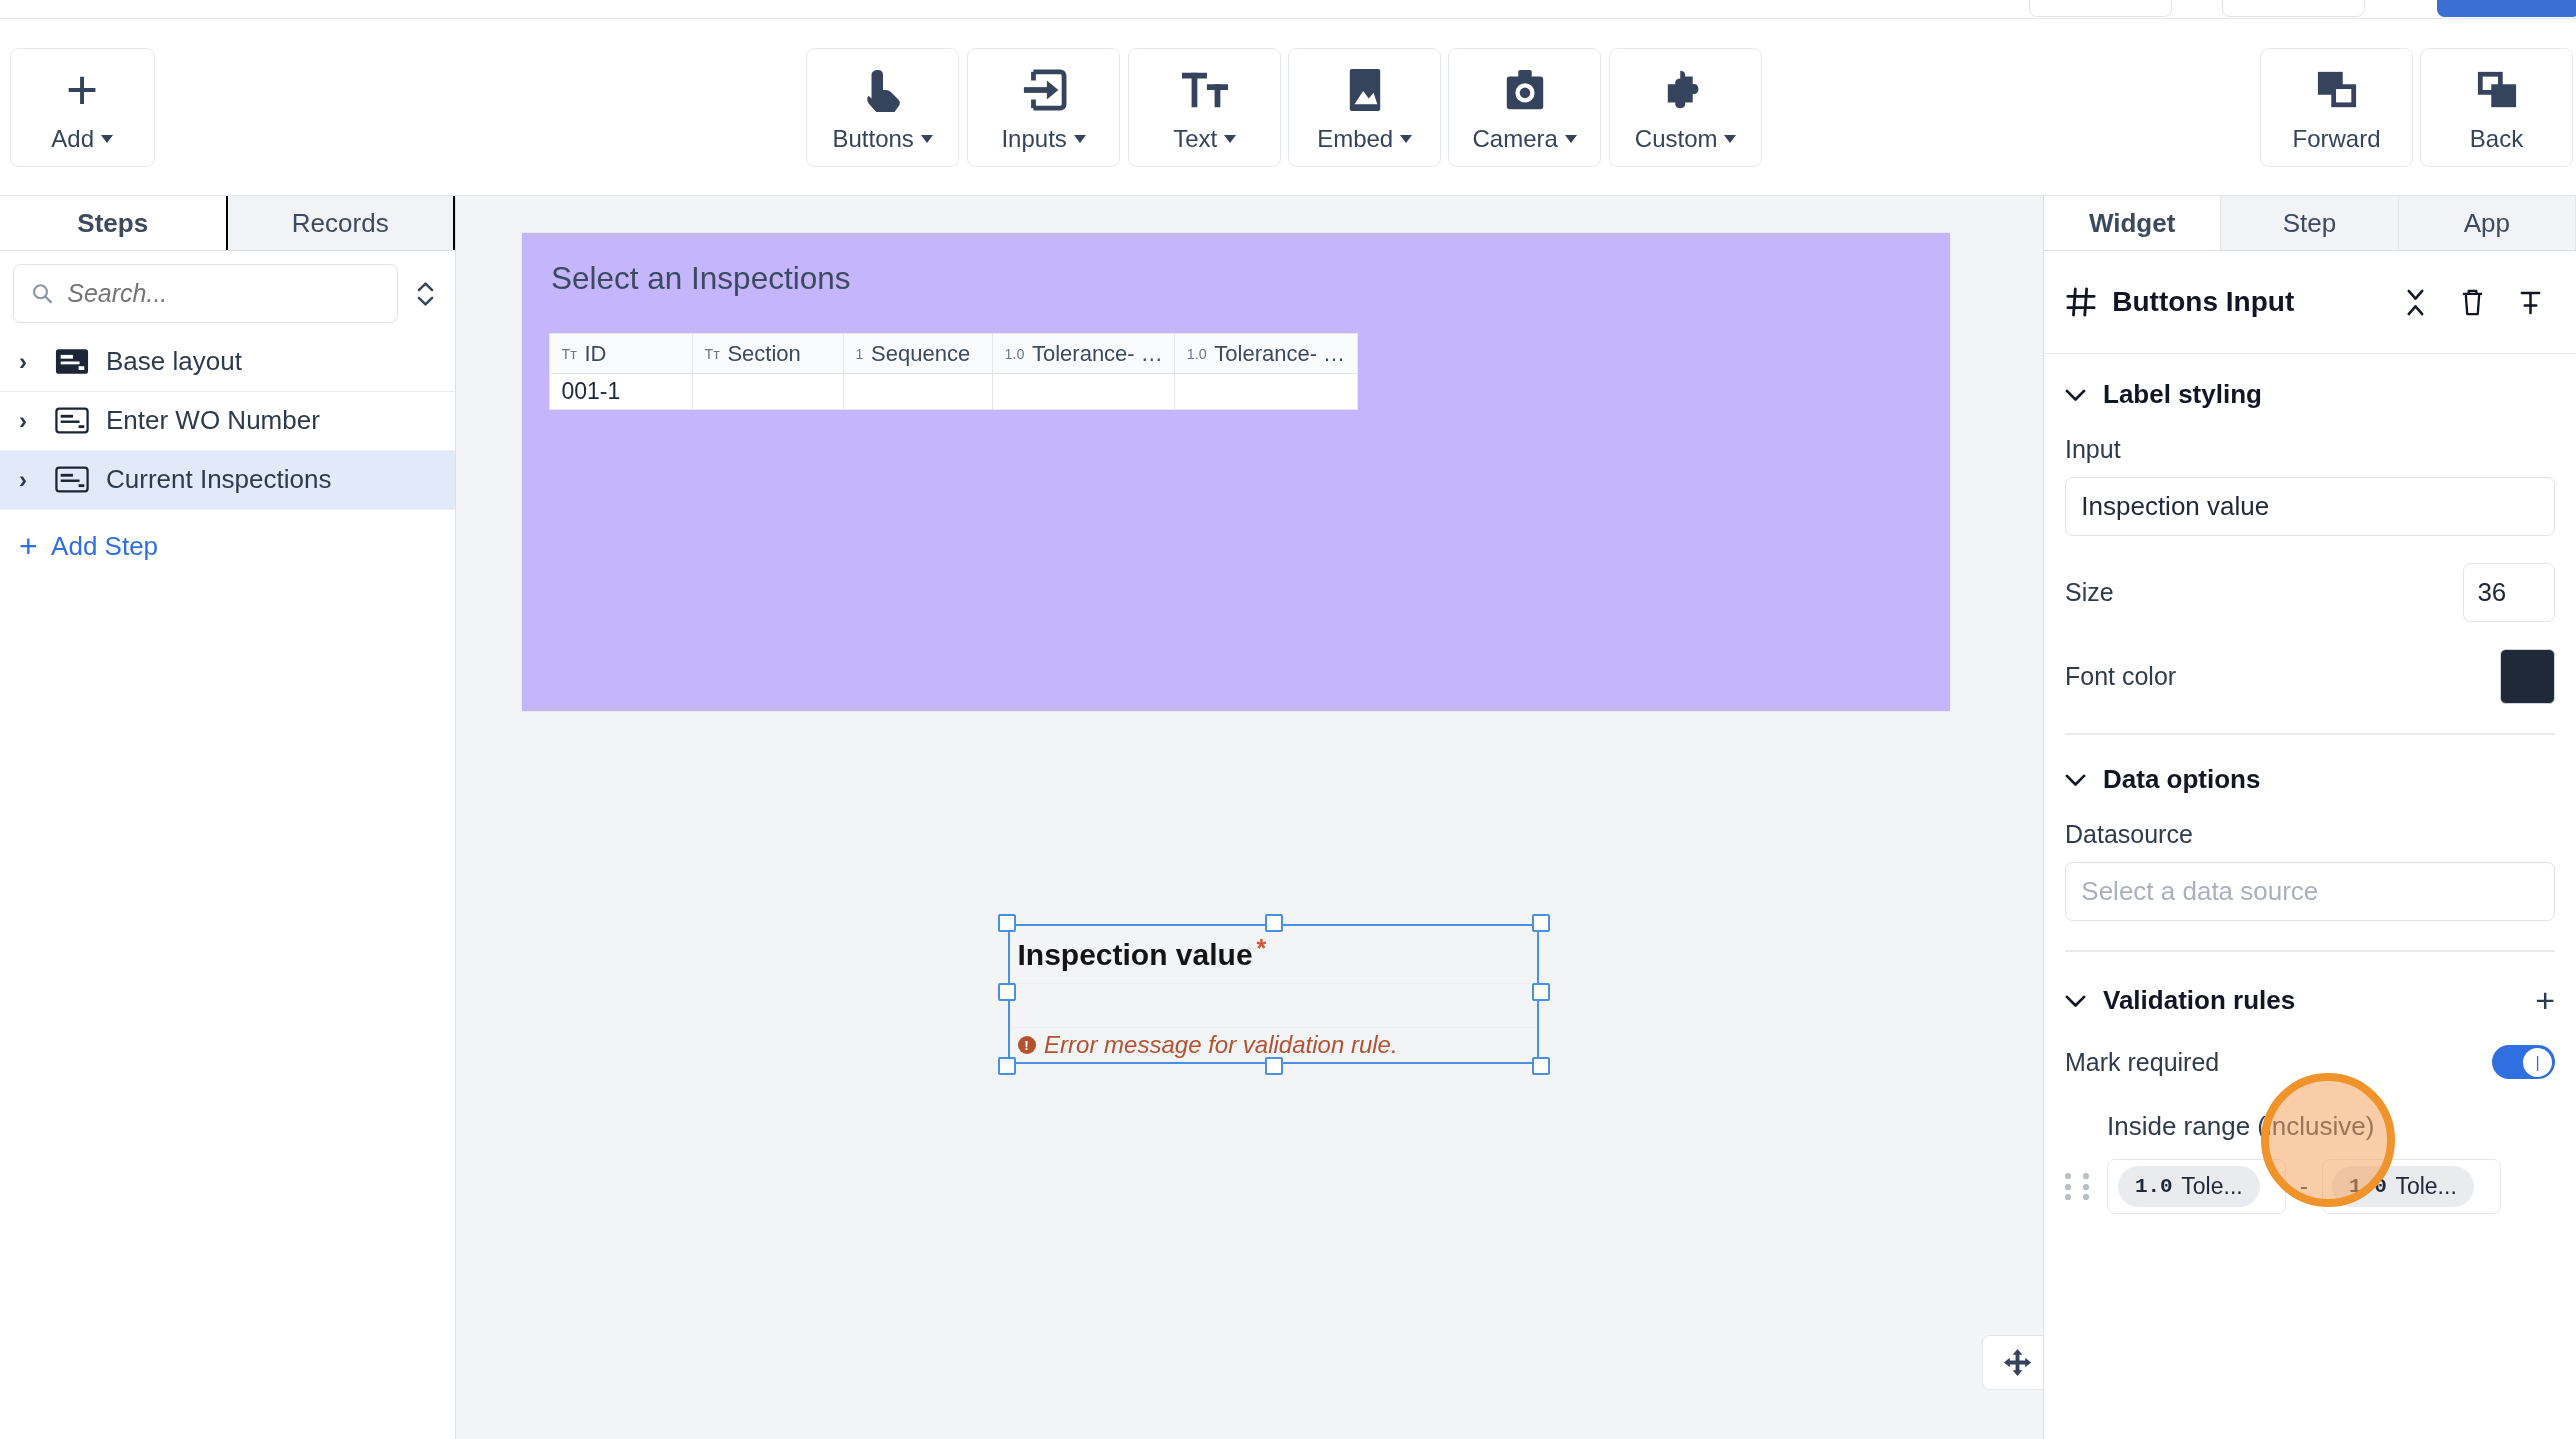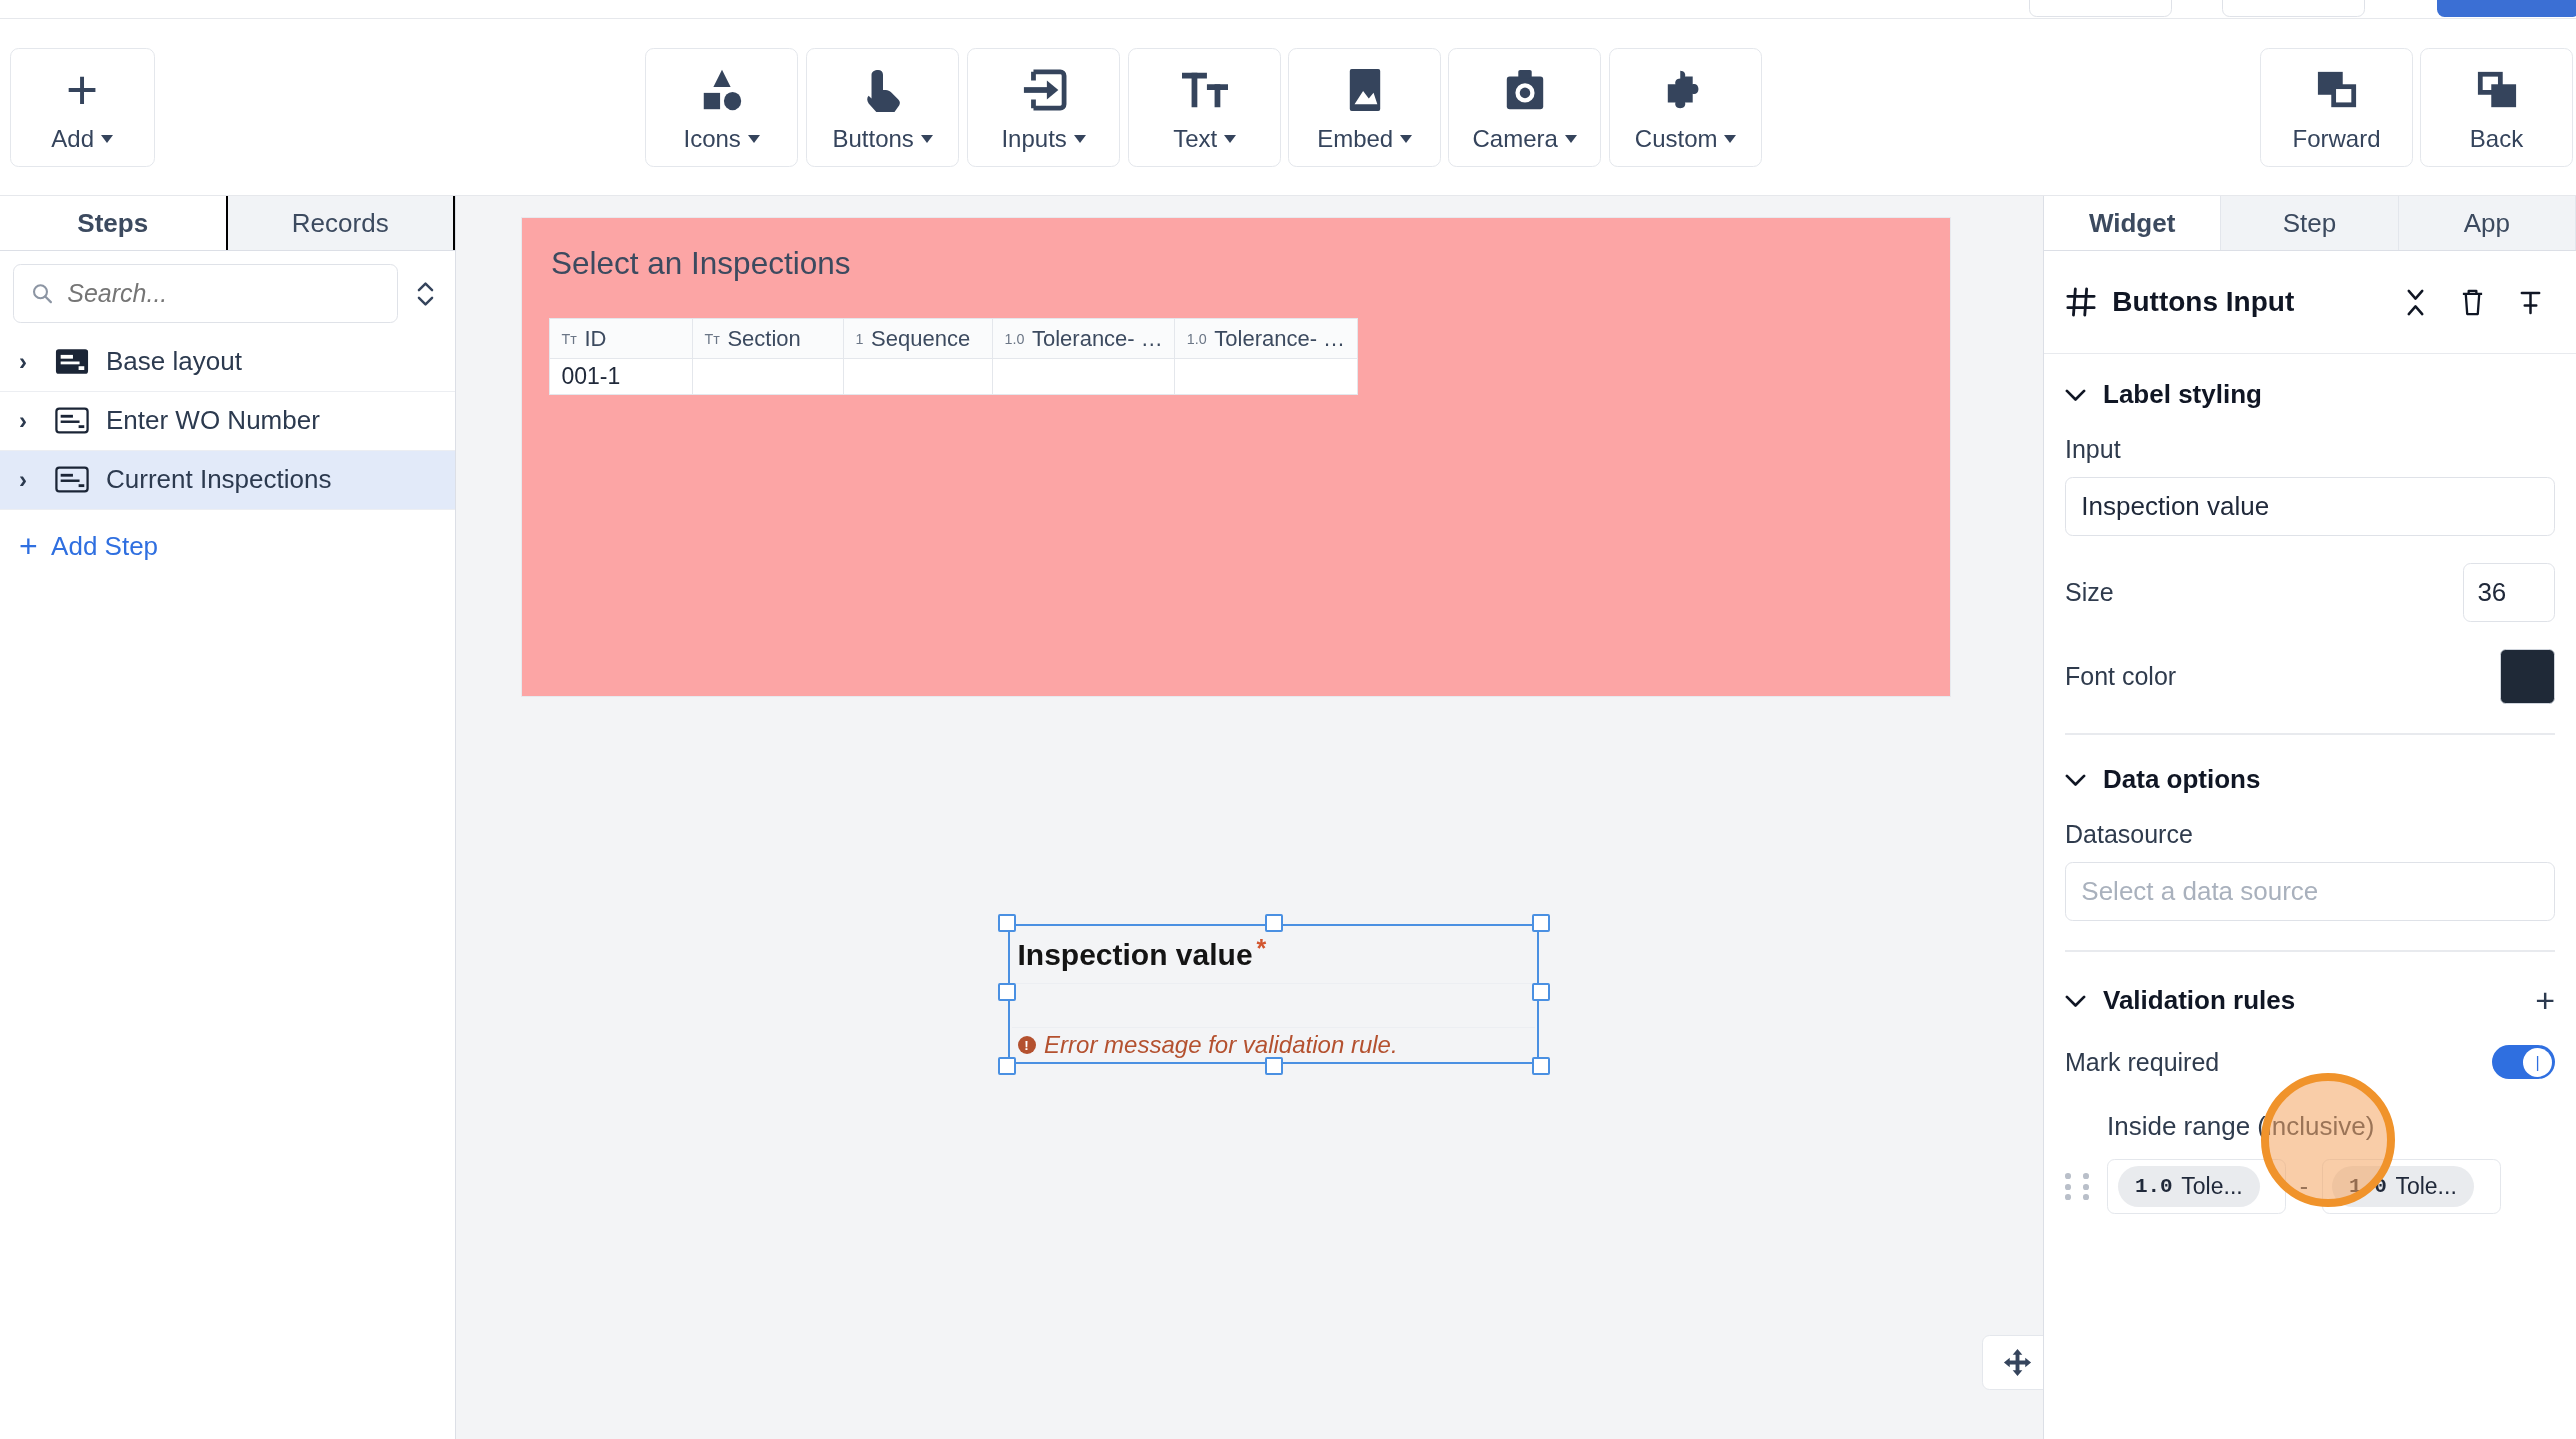--- a/index.html
+++ b/index.html
@@ -94,22 +94,22 @@
     color: #2f6fe0; font-size: 26px; cursor: pointer;
   }
   .add-step .p { font-size: 32px; line-height: 19px; }
 
   
   .canvas {
     position: absolute; left: 456px; top: 196px; width: 1587px; height: 1244px;
     background: #f3f4f6;
   }
   .sheet {
-    position: absolute; left: 65px; top: 21px; width: 1430px; height: 480px;
-    background: #fca5a5; border: 1px solid #e7e9ee;
+    position: absolute; left: 65px; top: 36px; width: 1430px; height: 480px;
+    background: #c4b5fd; border: 1px solid #e7e9ee;
   }
   .sheet-title { position: absolute; left: 29px; top: 27px; font-size: 31.5px; color: #3c4a5f; }
   .tbl { position: absolute; left: 27px; top: 100px; }
   .tbl table { border-collapse: collapse; }
   .tbl th {
     border: 1px solid #e4e7ec; background: #fafbfc; height: 40px; padding: 0 11.5px;
     font-size: 22px; font-weight: 400; color: #3c4a5f; text-align: left; white-space: nowrap;
   }
   .tbl th .ty { font-size: 14.3px; color: #6b7686; margin-right: 7.6px; vertical-align: 1.9px; }
   .tbl td {
@@ -247,33 +247,20 @@
     <div class="tb-btn tb-add">
       <div class="glyph">
           <span class="plus">+</span>
         </div>
       <div class="lbl">
           <span>Add</span>
           <span class="caret"></span>
         </div>
     </div>
 
-    <div class="tb-btn tb-icons">
-      <div class="glyph">
-        <svg width="48" height="48" viewBox="0 0 50 50">
-            <polygon points="25,4 34,22 16,22" fill="#35445c"></polygon>
-            <rect x="6" y="28" width="17" height="17" fill="#35445c"></rect>
-            <ellipse cx="36" cy="36.5" rx="9" ry="9.5" fill="#35445c"></ellipse>
-          </svg>
-      </div>
-      <div class="lbl">
-          <span>Icons</span>
-          <span class="caret"></span>
-        </div>
-    </div>
 
     <div class="tb-btn tb-buttons">
       <div class="glyph">
         <svg width="44" height="48" viewBox="0 0 46 50">
             <path d="M18 4c3 0 5 2 5 5v16h3c2 0 4 1 6 3l7 7c2 2 2 4 1 6l-5 7H16l-8-9c-2-3-2-6 0-8l3 3V9c0-3 3-5 7-5z" fill="#35445c"></path>
           </svg>
       </div>
       <div class="lbl">
           <span>Buttons</span>
           <span class="caret"></span>

